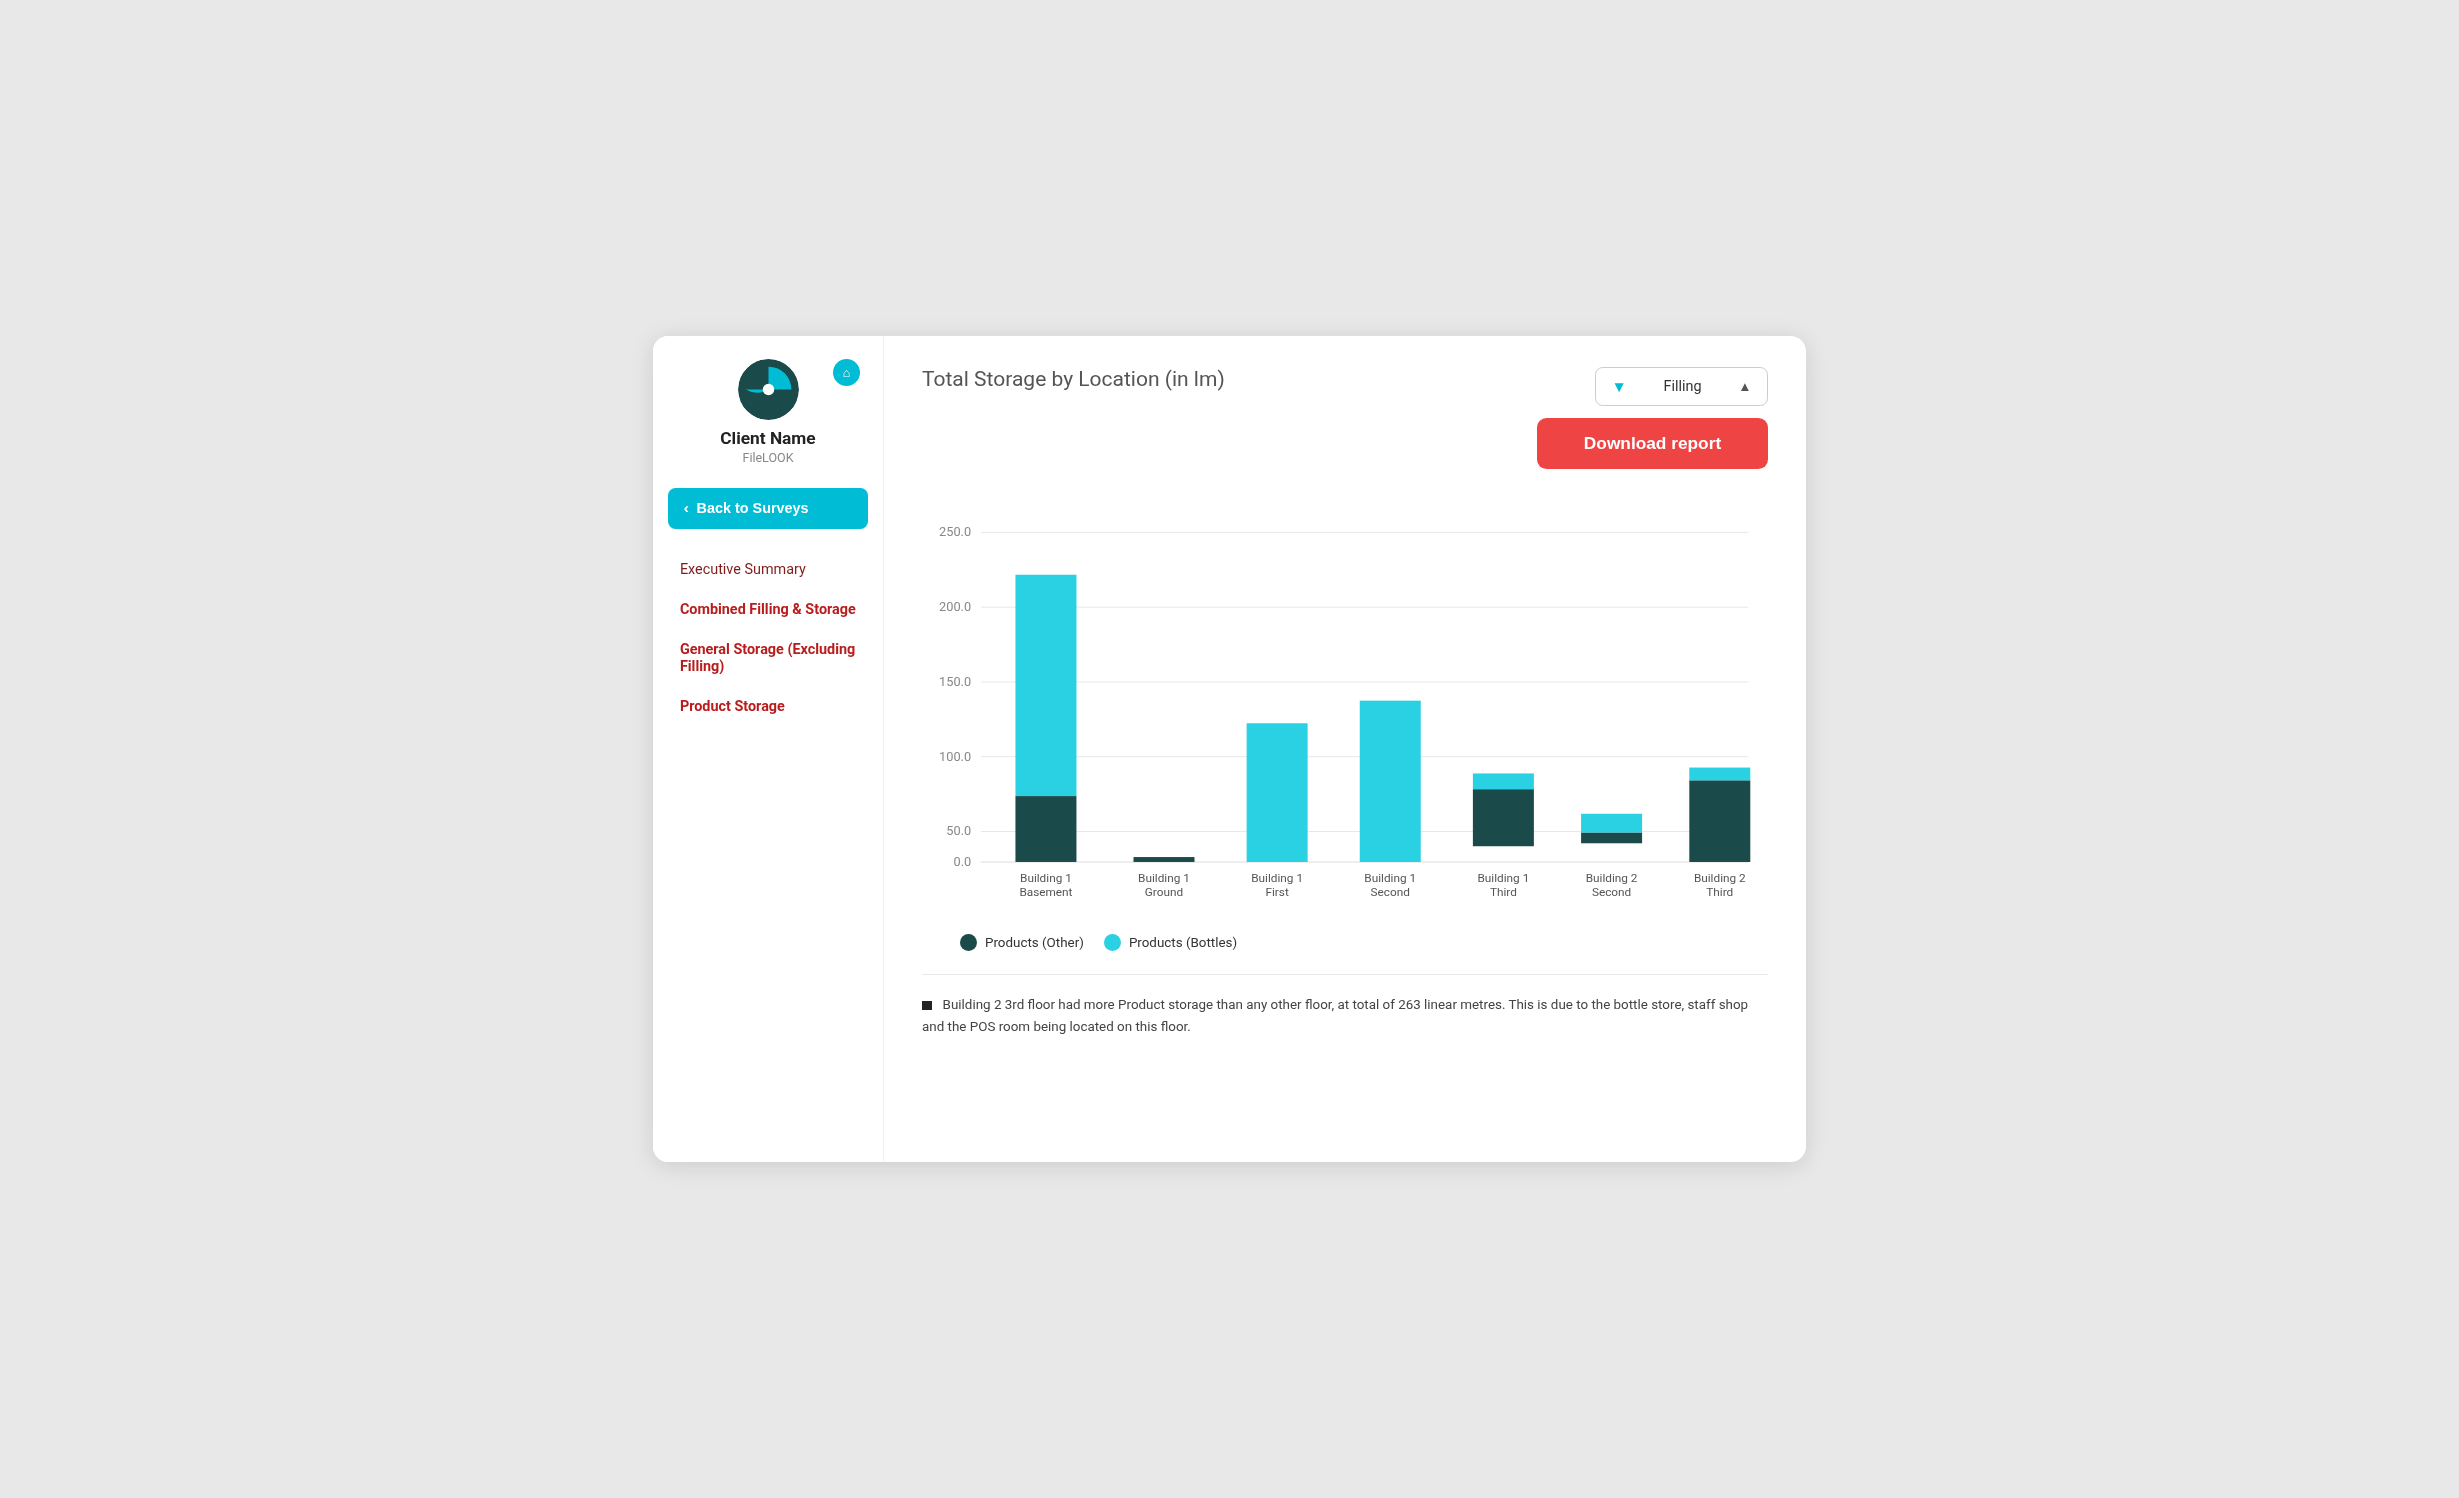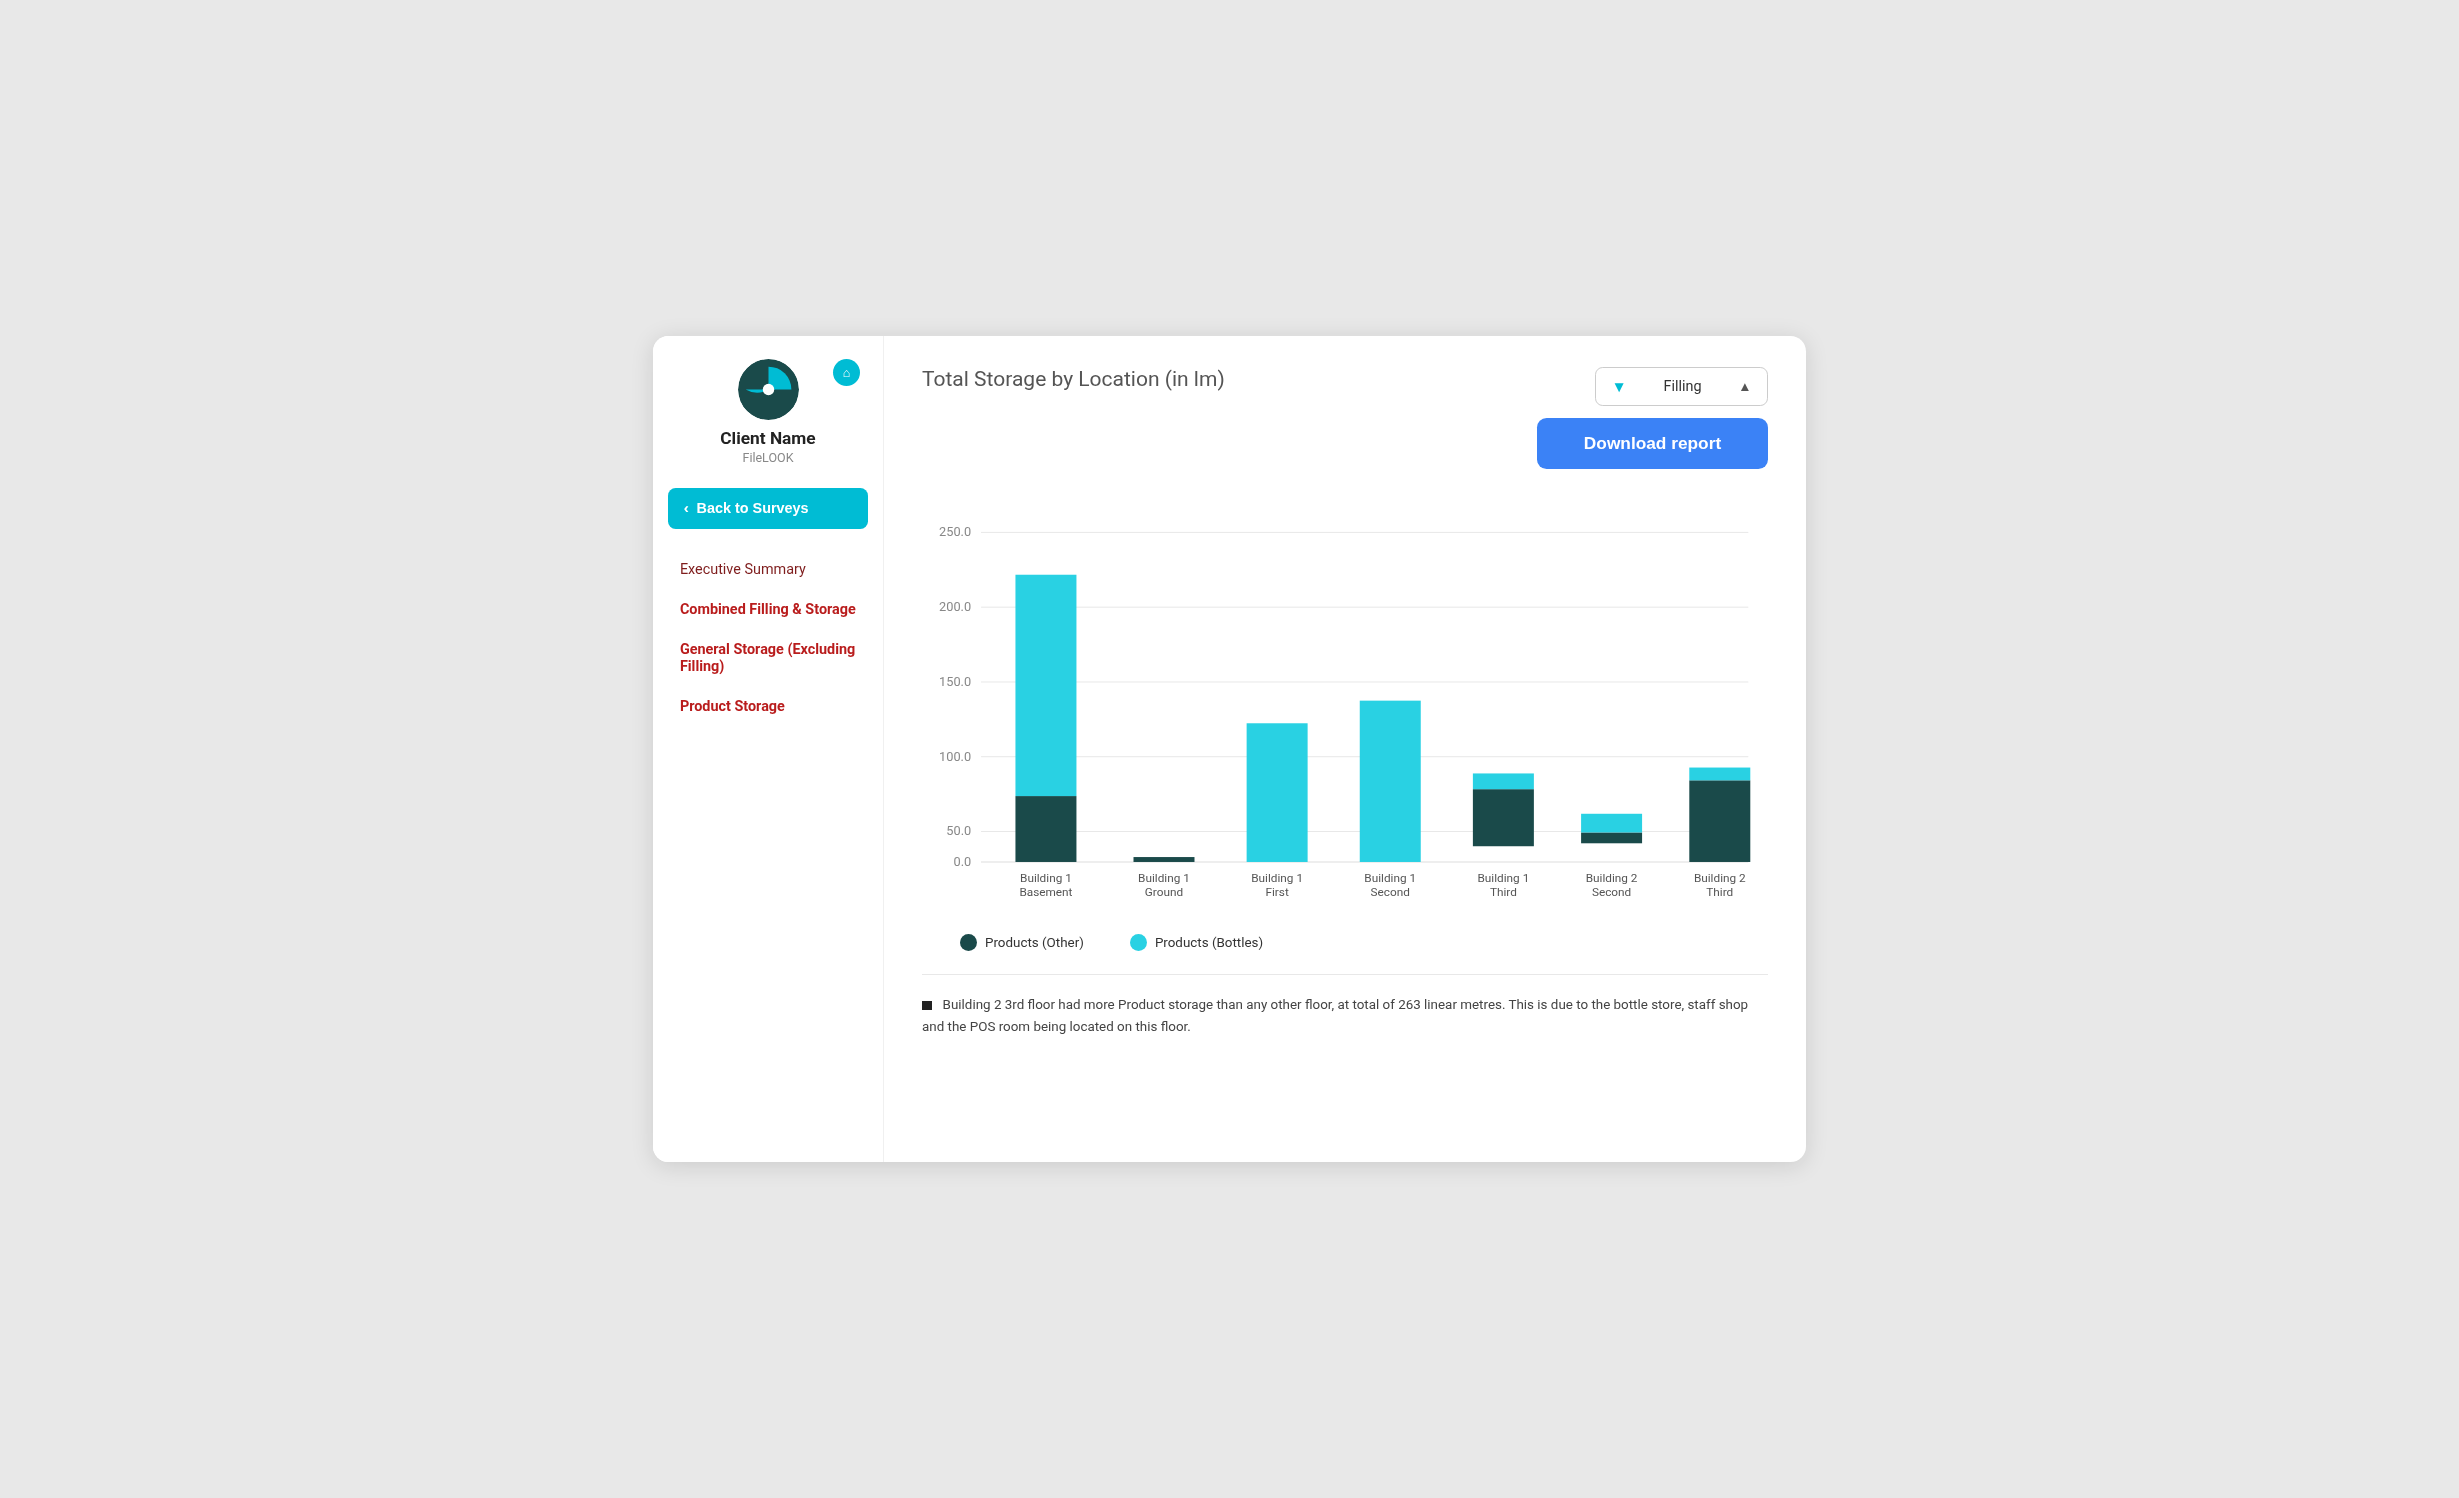--- a/index.html
+++ b/index.html
@@ -164,21 +164,21 @@
     }
     .filter-dropdown .filter-icon {
       color: #00bcd4;
       font-size: 15.4px;
     }
     .filter-dropdown .chevron-down {
       font-size: 13.4px;
       color: #555;
     }
     .download-btn {
-      background: #3b82f6;
+      background: #ef4444;
       color: white;
       border: none;
       border-radius: 9.6px;
       padding: 15.4px 31px;
       font-size: 17.3px;
       font-weight: 600;
       cursor: pointer;
       min-width: 231px;
     }
     
@@ -191,21 +191,21 @@
       height: 403px;
       margin-bottom: 23px;
     }
     .chart-svg-area {
       width: 100%;
       height: 100%;
     }
     
     .legend {
       display: flex;
-      gap: 46px;
+      gap: 20px;
       margin-bottom: 23px;
       padding-left: 38px;
     }
     .legend-item {
       display: flex;
       align-items: center;
       gap: 7.7px;
       font-size: 13.4px;
       color: #333;
     }

